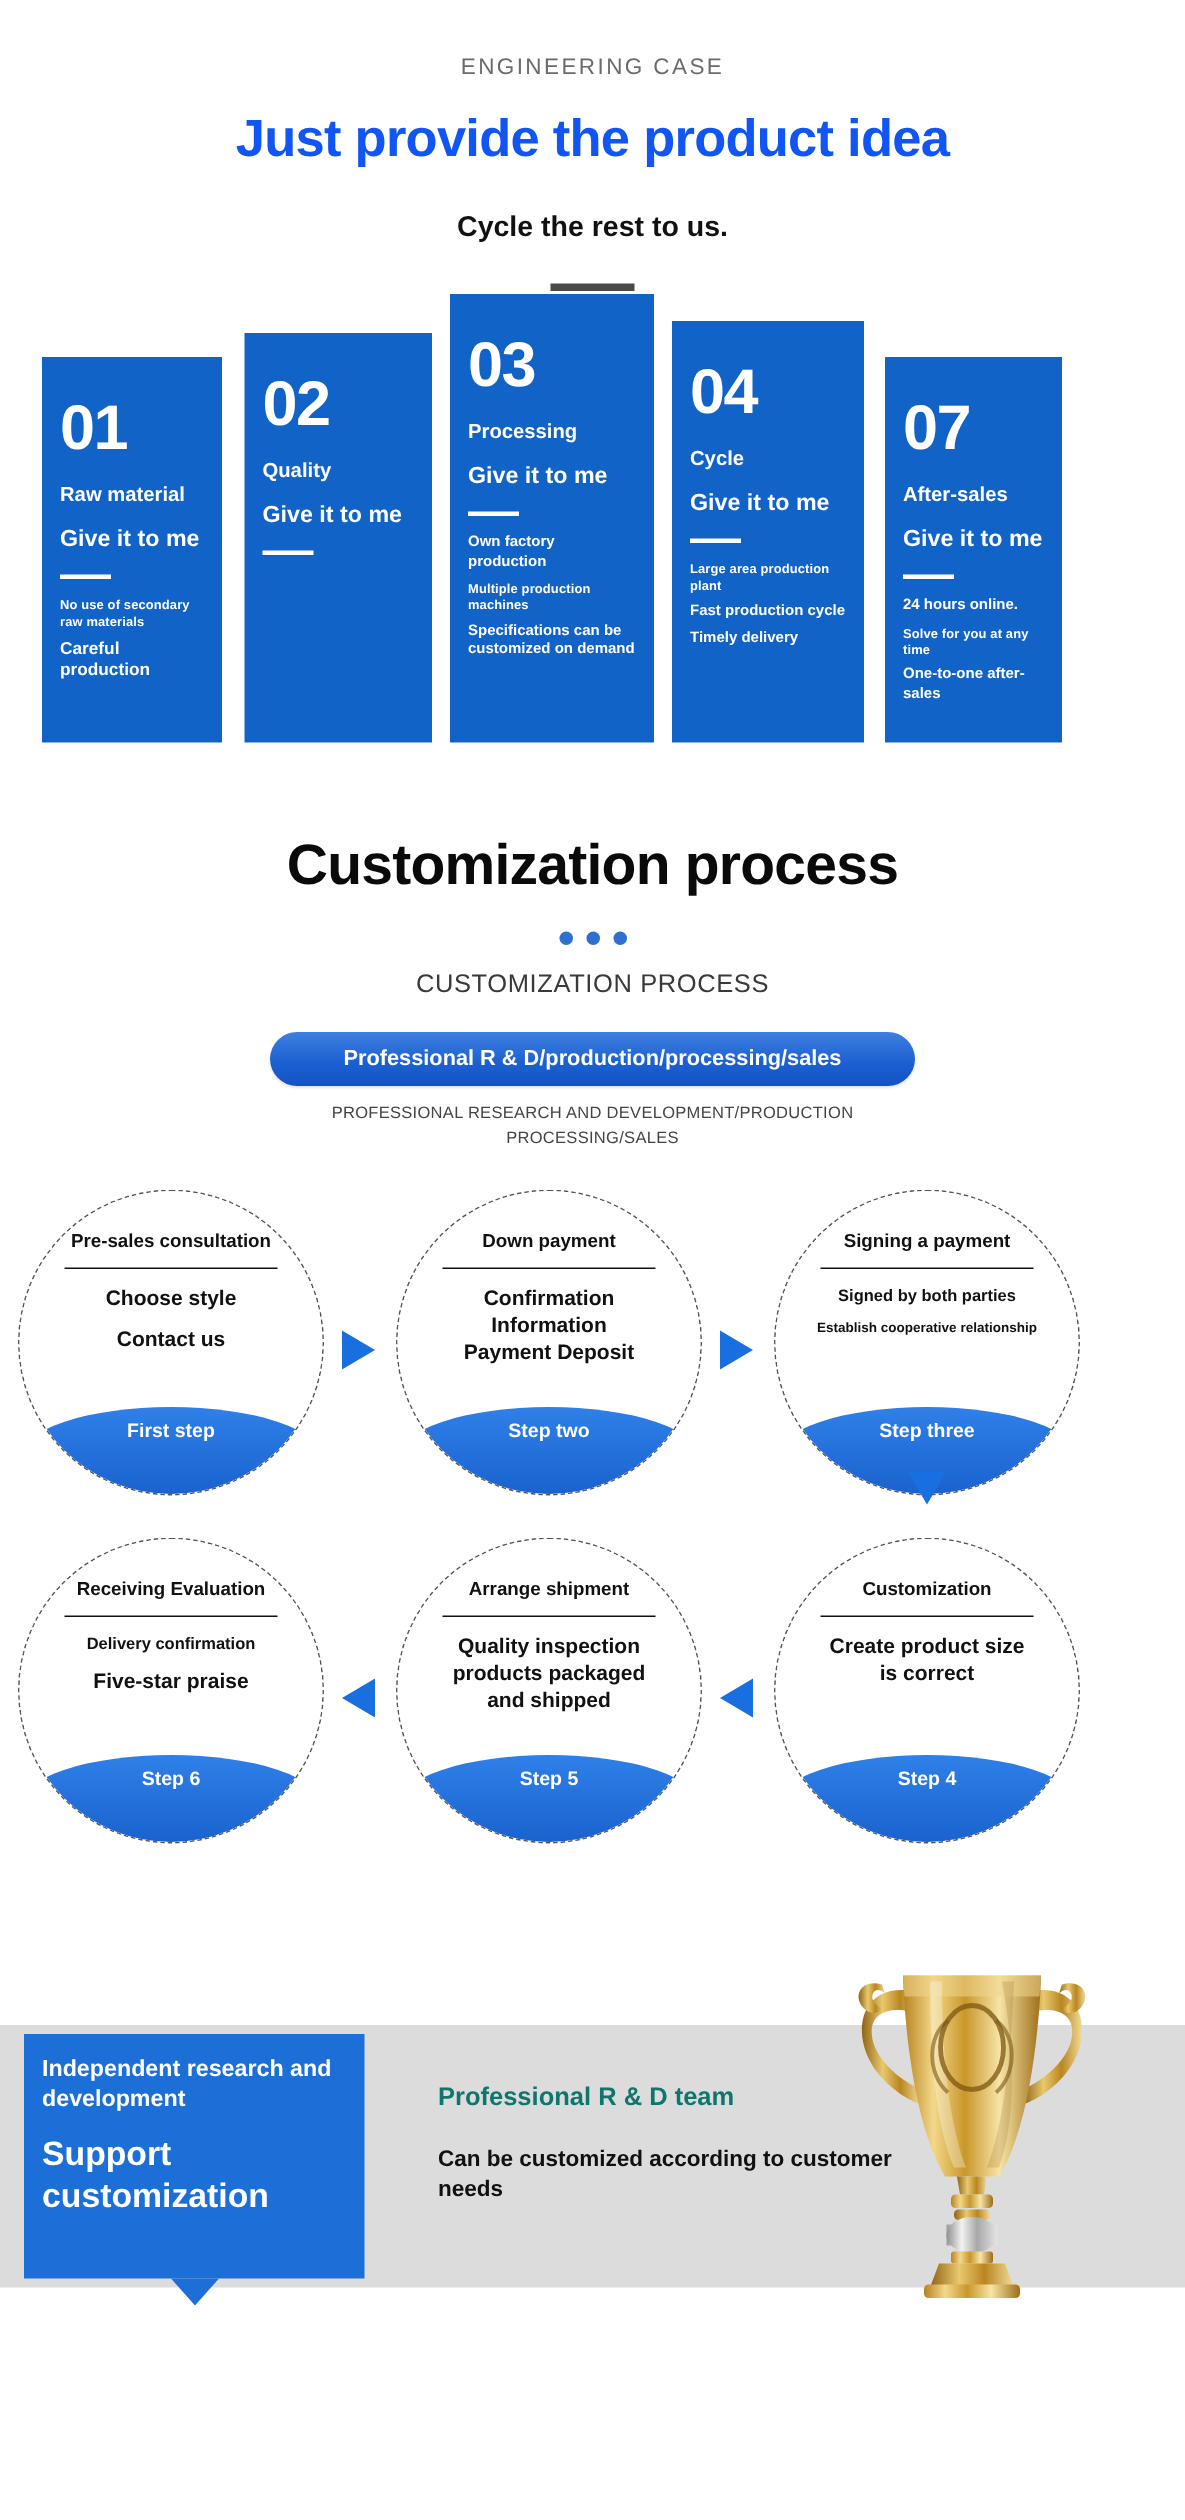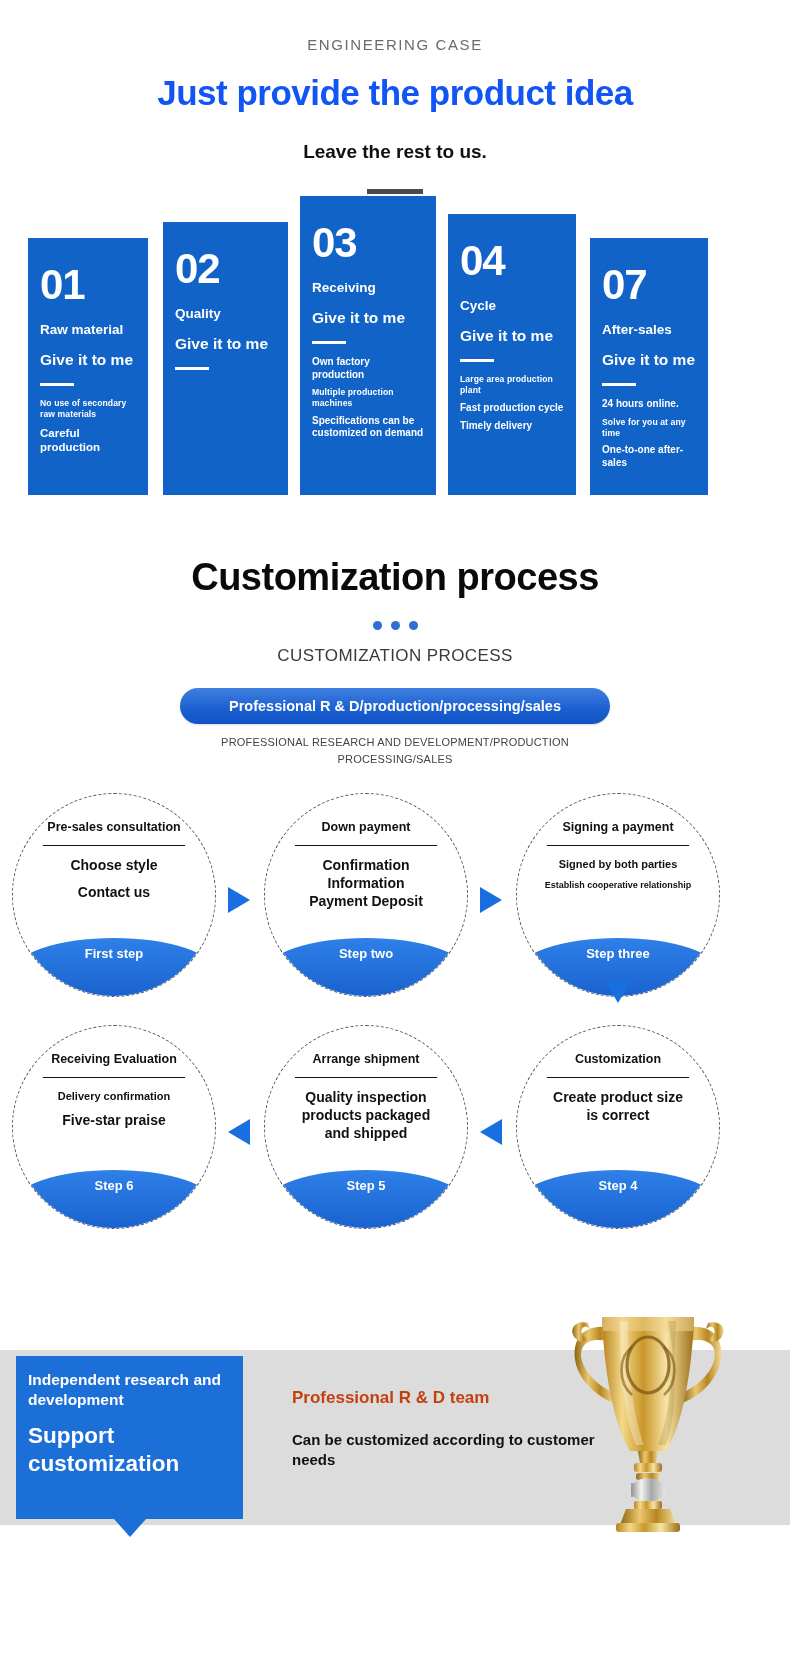--- a/index.html
+++ b/index.html
@@ -137,32 +137,32 @@
     background:#1d6fd8; color:#fff; padding:14px 12px 0 12px;
   }
   .bl-t1{ font-size:15.5px; font-weight:bold; line-height:1.3; }
   .bl-t2{ font-size:22.5px; font-weight:bold; line-height:1.25; margin-top:12px; }
   .banner-notch{
     position:absolute; left:114px; top:169px;
     width:0;height:0; border-left:16px solid transparent; border-right:16px solid transparent;
     border-top:18px solid #1d6fd8;
   }
   .banner-right{ position:absolute; left:292px; top:38px; width:330px; }
-  .br-t1{ font-size:17px; font-weight:bold; color:#c2410c; }
+  .br-t1{ font-size:17px; font-weight:bold; color:#0f766e; }
   .br-t2{ font-size:15px; font-weight:bold; color:#111; margin-top:22px; line-height:1.35; }
 
   .trophy{ position:absolute; left:548px; top:-63px; width:200px; height:245px; }
 </style>
 </head>
 <body>
 
 <div class="hero">
   <div class="hero-eyebrow">ENGINEERING CASE</div>
   <div class="hero-title">Just provide the product idea</div>
-  <div class="hero-sub">Leave the rest to us.</div>
+  <div class="hero-sub">Cycle the rest to us.</div>
   <div class="hero-rule"></div>
 </div>
 
 <div class="cards">
 
   <div class="card" id="card1">
     <div class="num">01</div>
     <div class="cat">Raw material</div>
     <div class="give">Give it to me</div>
     <div class="sep"></div>
@@ -174,21 +174,21 @@
 
   <div class="card" id="card2">
     <div class="num">02</div>
     <div class="cat">Quality</div>
     <div class="give">Give it to me</div>
     <div class="sep"></div>
   </div>
 
   <div class="card" id="card3">
     <div class="num">03</div>
-    <div class="cat">Receiving</div>
+    <div class="cat">Processing</div>
     <div class="give">Give it to me</div>
     <div class="sep"></div>
     <div class="bullets">
       <p class="b-md">Own factory production</p>
       <p class="b-sm">Multiple production machines</p>
       <p class="b-md">Specifications can be customized on demand</p>
     </div>
   </div>
 
   <div class="card" id="card4">

